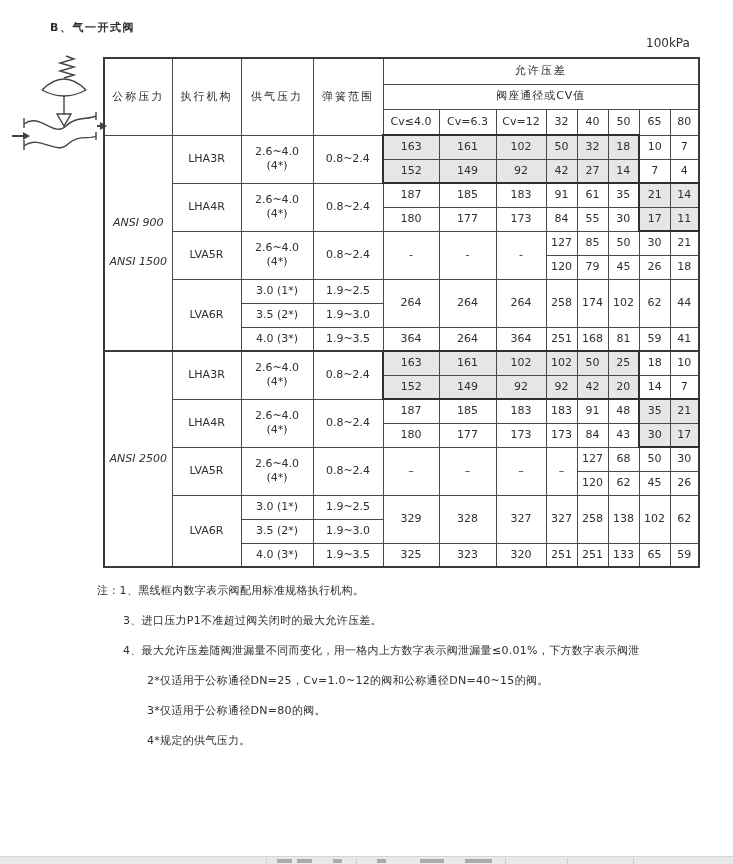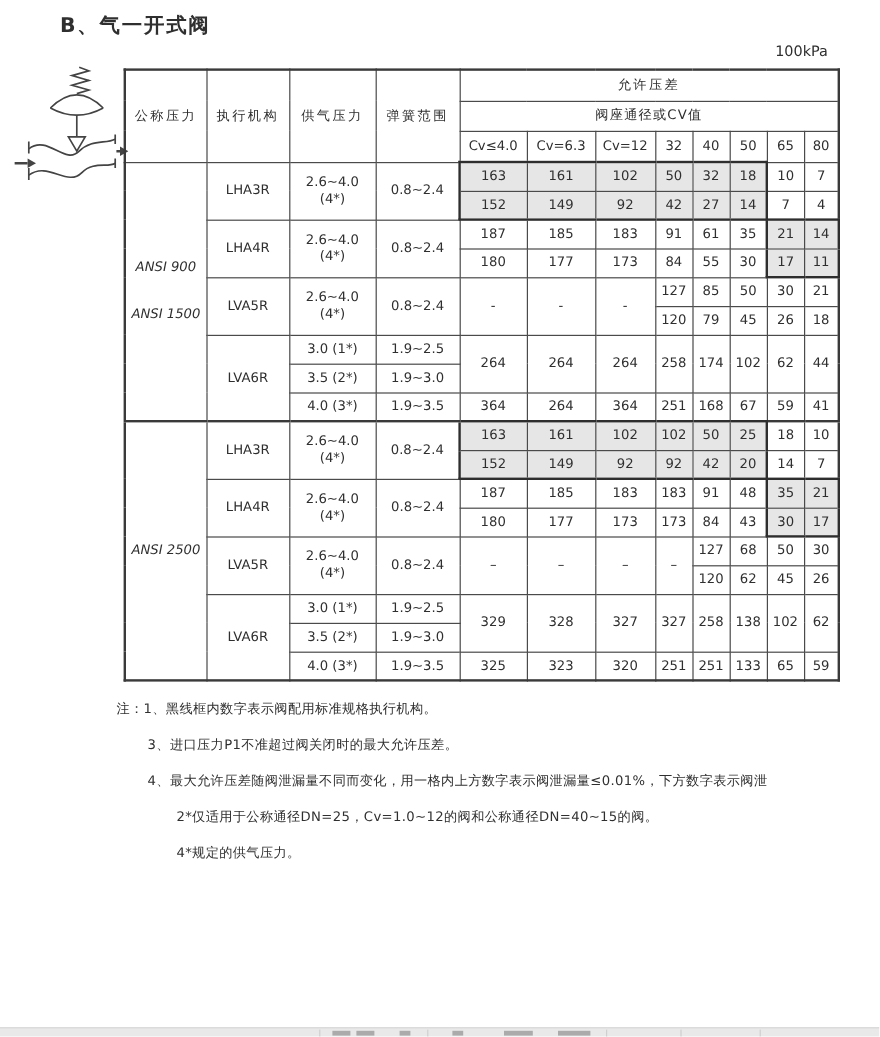--- a/index.html
+++ b/index.html
@@ -1,18 +1,18 @@
 <!DOCTYPE html>
 <html style="--shaded: #e6e6e6;"><head>
 <meta charset="utf-8">
 <style>
   html,body{margin:0;padding:0;background:#fff;}
   .page{position:relative;width:733px;height:864px;background:#ffffff;overflow:hidden;
         font-family:"DejaVu Sans","Liberation Sans",sans-serif;color:#2f2f2f;}
-  .title{position:absolute;left:50px;top:10px;font-size:17px;font-weight:bold;letter-spacing:1.5px;}
+  .title{position:absolute;left:50px;top:20px;font-size:11px;font-weight:bold;letter-spacing:1.5px;}
   .unit{position:absolute;left:646px;top:36px;font-size:12px;}
   .schematic{position:absolute;left:12px;top:54px;}
   table.main{position:absolute;left:103px;top:57px;border-collapse:collapse;table-layout:fixed;
              border:2px solid #3a3a3a;}
   table.main td,table.main th{border:1px solid #4a4a4a;text-align:center;vertical-align:middle;
              font-weight:normal;font-size:11px;padding:0;line-height:1.3;overflow:hidden;}
   th.cn{letter-spacing:2px;}
   th.cn2{letter-spacing:1px;}
   tbody tr{height:24px;}
   .shaded{background:var(--shaded,#e6e6e6);}
@@ -194,21 +194,21 @@
         <td>1.9~3.0</td>
       </tr>
       <tr>
         <td>4.0 (3*)</td>
         <td>1.9~3.5</td>
         <td>364</td>
         <td>264</td>
         <td>364</td>
         <td>251</td>
         <td>168</td>
-        <td>67</td>
+        <td>81</td>
         <td>59</td>
         <td>41</td>
       </tr>
 
       <tr class="section-top">
         <td class="pcell" rowspan="9">
           <div>ANSI 2500</div>
         </td>
         <td rowspan="2">LHA3R</td>
         <td rowspan="2" class="supply2">
@@ -313,20 +313,21 @@
         <td>59</td>
       </tr>
     </tbody>
   </table>
 
   <div class="notes">
     <div class="ln">注：1、黑线框内数字表示阀配用标准规格执行机构。</div>
     <div class="ln i1">3、进口压力P1不准超过阀关闭时的最大允许压差。</div>
     <div class="ln i1">4、最大允许压差随阀泄漏量不同而变化，用一格内上方数字表示阀泄漏量≤0.01%，下方数字表示阀泄</div>
     <div class="ln i2">2*仅适用于公称通径DN=25，Cv=1.0~12的阀和公称通径DN=40~15的阀。</div>
+    <div class="ln i2">3*仅适用于公称通径DN=80的阀。</div>
     <div class="ln i2">4*规定的供气压力。</div>
   </div>
 
   <div class="bottom-bar">
     <div class="seg" style="left:277px;width:15px;"></div>
     <div class="seg" style="left:297px;width:15px;"></div>
     <div class="seg" style="left:333px;width:9px;"></div>
     <div class="seg" style="left:377px;width:9px;"></div>
     <div class="seg" style="left:420px;width:24px;"></div>
     <div class="seg" style="left:465px;width:27px;"></div>

